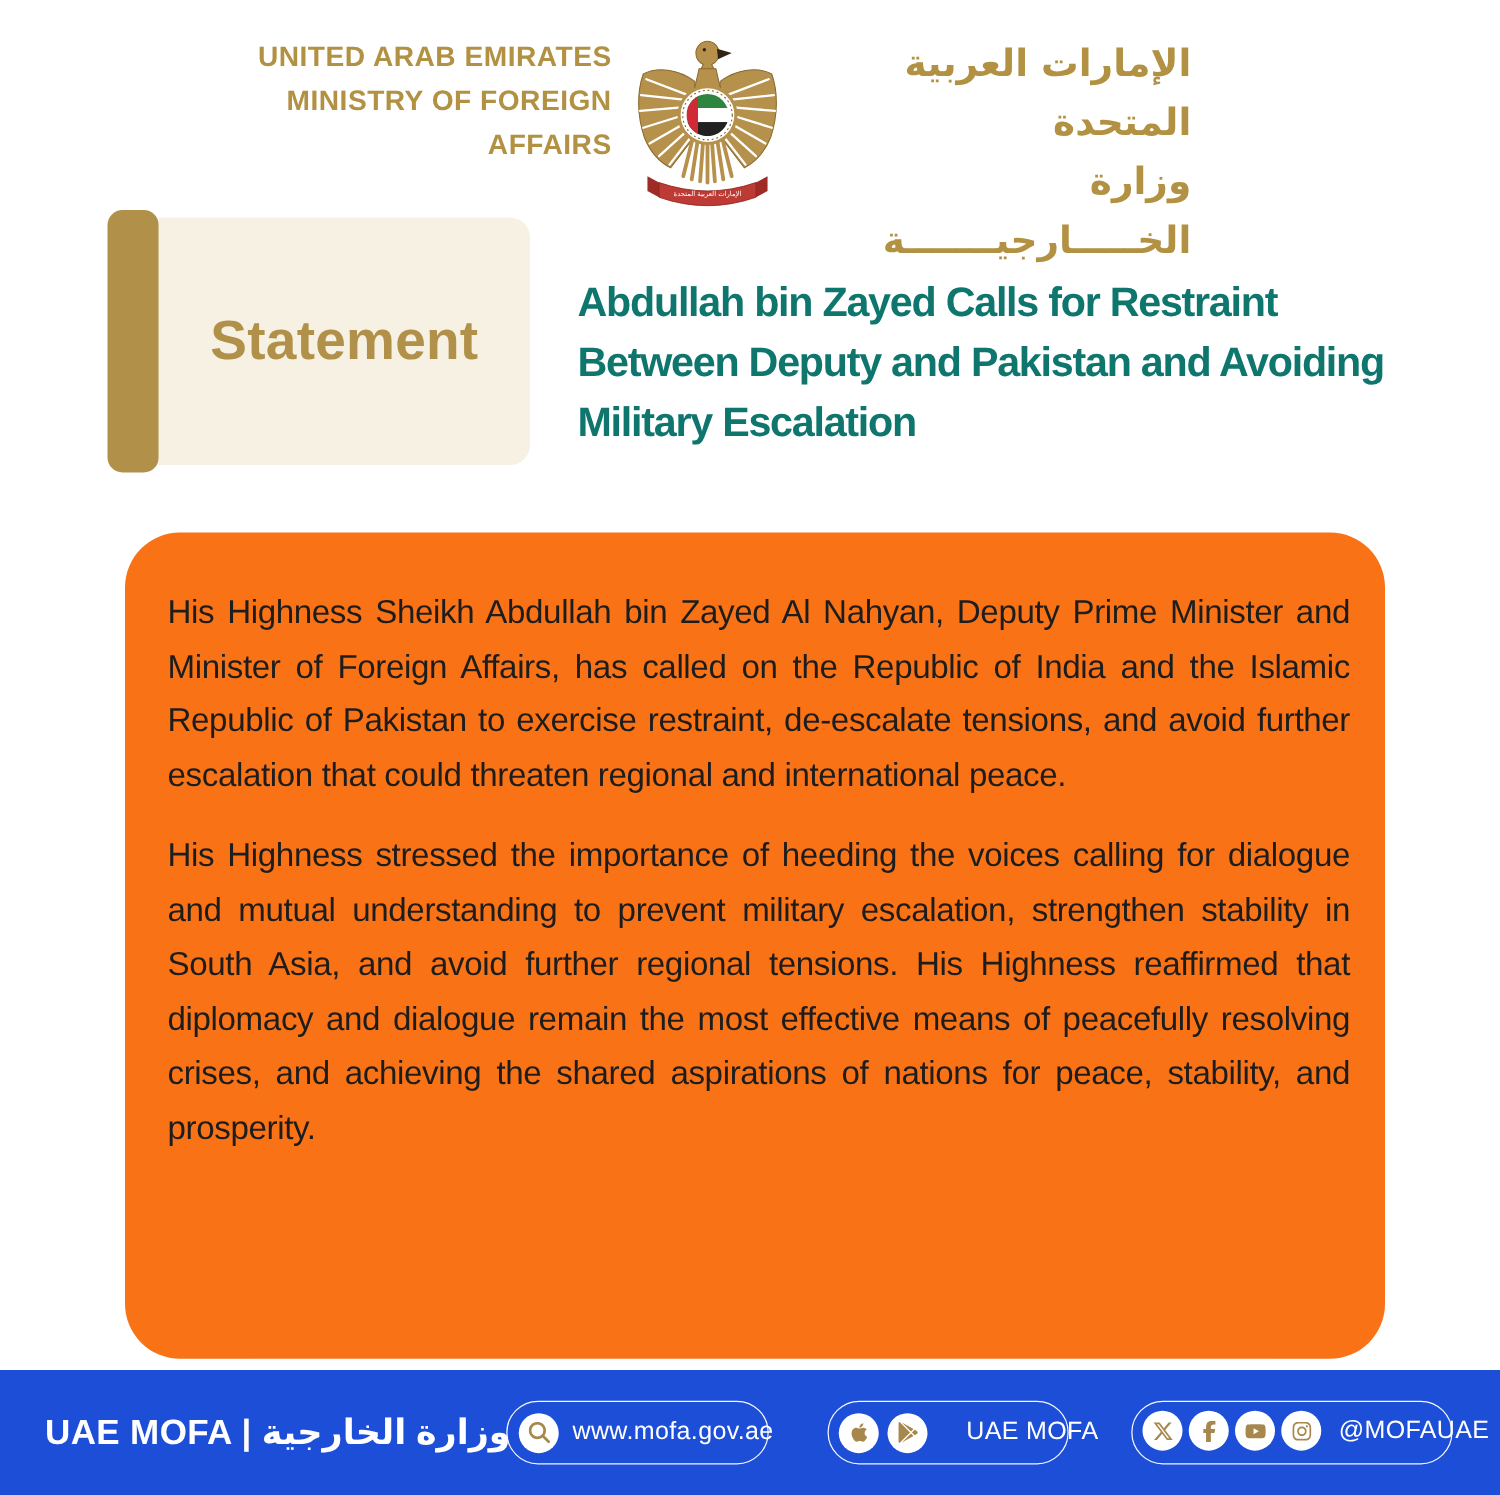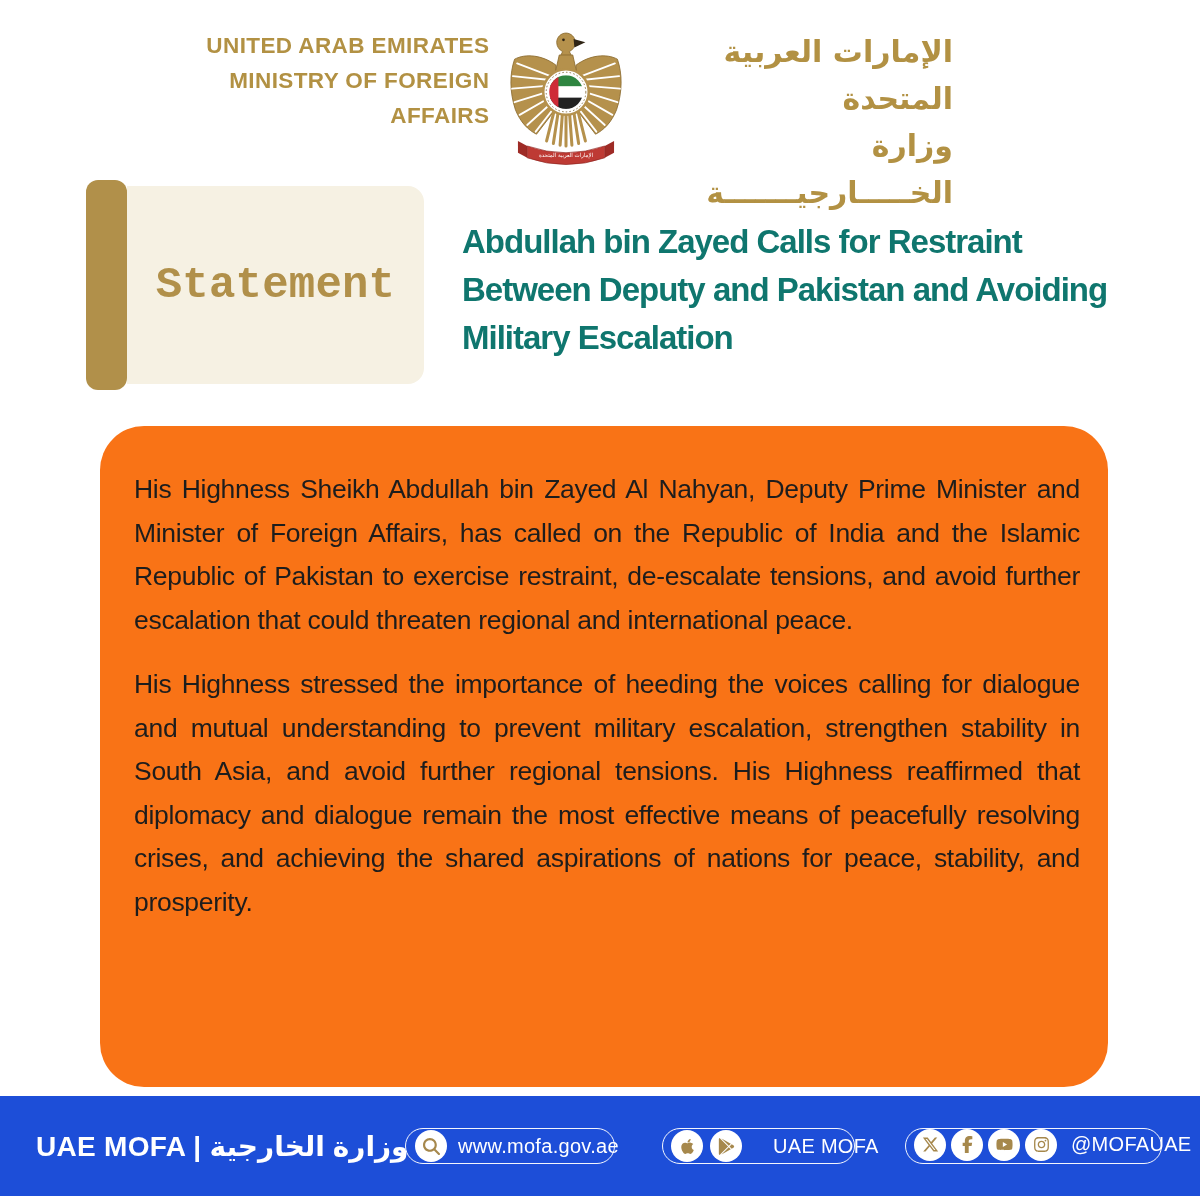--- a/index.html
+++ b/index.html
@@ -19,21 +19,21 @@
     font-size:22.5px; line-height:35px; letter-spacing:.4px;
   }
   .emblem-wrap { width:118px; flex:none; }
   .org-ar {
     direction:rtl; text-align:right; color:#B29143; font-weight:bold;
     font-size:30px; line-height:47px;
     font-family:"DejaVu Sans", sans-serif;
   }
 
   
-  .statement-tag { position:absolute; left:86px; top:180px; display:flex;font-family:Liberation Mono, monospace; }
+  .statement-tag { position:absolute; left:86px; top:168px; display:flex; }
   .tag-bar {
     width:41px; height:210px; background:#B1904A; border-radius:12px; flex:none;
   }
   .tag-box {
     width:297px; height:198px; margin-top:6px; background:#F6F1E3;
     border-radius:0 16px 16px 0; display:flex; align-items:center; justify-content:center;
   }
   .tag-box span {
     color:#B1904A; font-size:44px; font-weight:bold; letter-spacing:.2px;
   }
@@ -57,21 +57,21 @@
   .footer-bar {
     position:absolute; left:0; bottom:0; width:1200px; height:100px;
     background:#1d4ed8;
   }
   .footer-brand {
     position:absolute; left:36px; top:50%; transform:translateY(-50%);
     color:#ffffff; font-size:28px; font-weight:bold; letter-spacing:.3px;
     font-family:"Liberation Sans","DejaVu Sans",sans-serif;
   }
   .pill {
-    position:absolute; top:50%; transform:translateY(-50%); height:36px;
+    position:absolute; top:50%; transform:translateY(-50%); height:51px;
     border:1.6px solid rgba(255,255,255,.95); border-radius:28px;
     display:flex; align-items:center; color:#ffffff;
   }
   .pill .label { font-size:20px; letter-spacing:.3px; white-space:nowrap; }
   .pill-website { left:405px; width:210px; padding:0 14px 0 9px; gap:11px; }
   .pill-apps    { left:662px; width:193px; padding:0 12px 0 8px; gap:7px; }
   .pill-apps .label { margin-left:24px; }
   .pill-social  { left:905px; width:257px; padding:0 12px 3px 8px; gap:5px; }
   .pill-social .label { margin-left:9px; }
   .circ {

